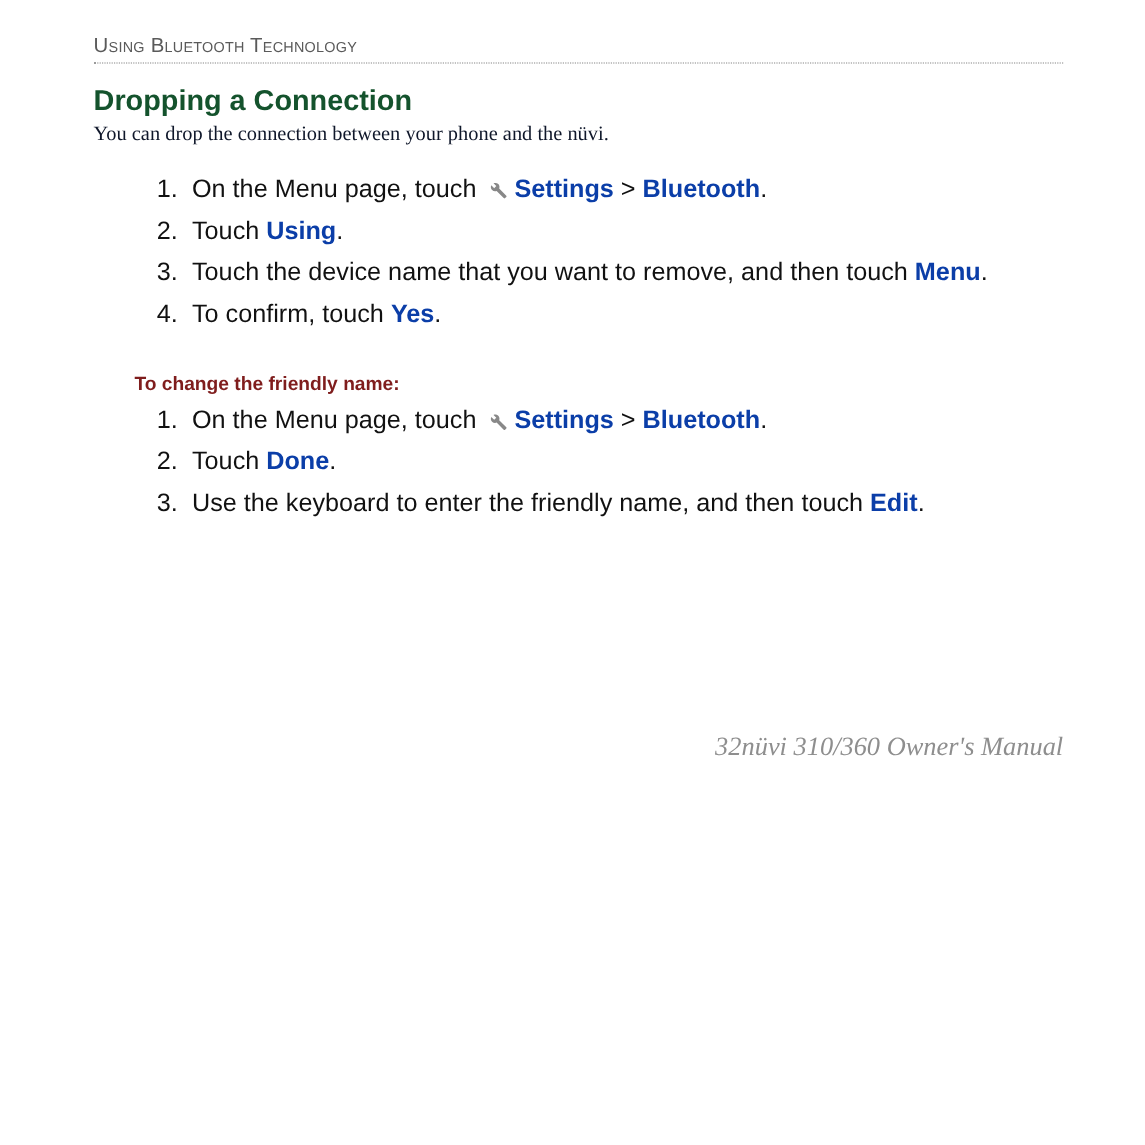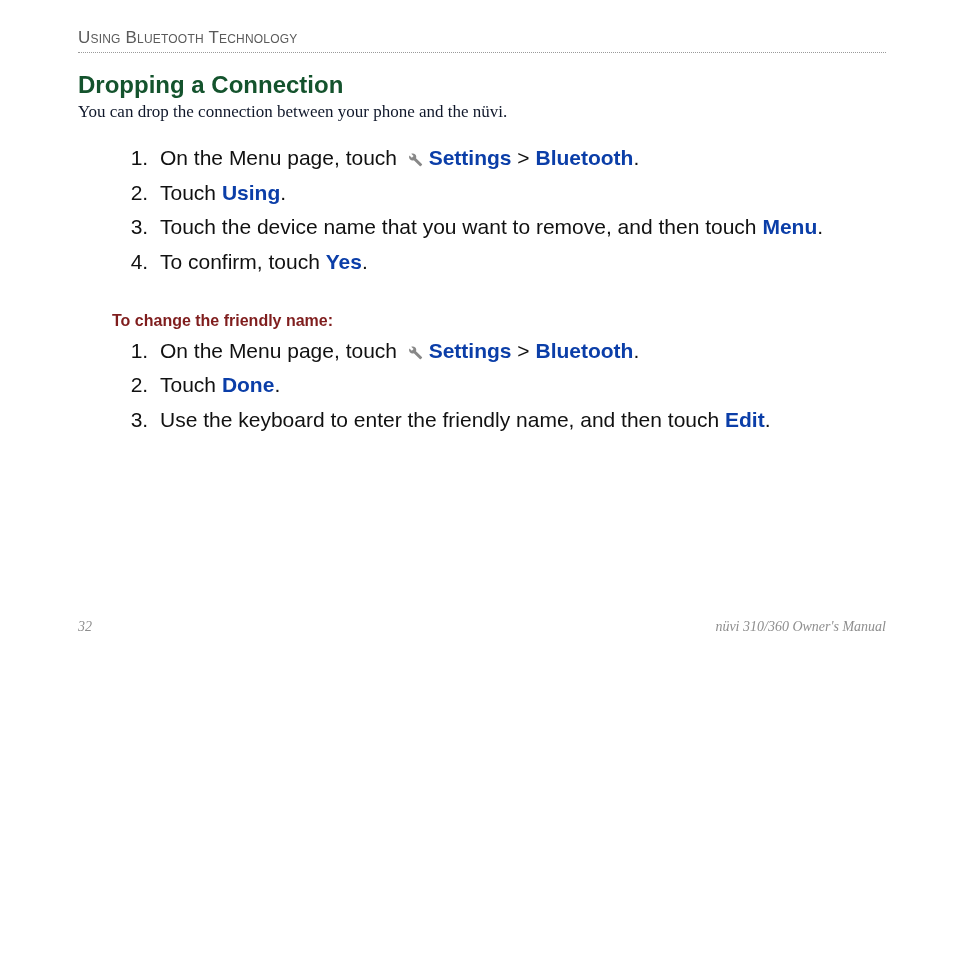--- a/index.html
+++ b/index.html
@@ -73,24 +73,24 @@
   .wrench-icon svg {
     width: 20px;
     height: 20px;
   }
   .footer {
     position: absolute;
     bottom: 46px;
     left: 78px;
     right: 68px;
     display: flex;
-    justify-content: space-between;
+    justify-content: flex-end;
     font-style: italic;
     color: #8e8e8e;
-    font-size: 14px;
+    font-size: 22px;
     font-family: "Times New Roman", Times, serif;
   }
 </style>
 </head>
 <body>
 
 <div class="page">
 
   <div class="running-head">Using Bluetooth Technology</div>
 

